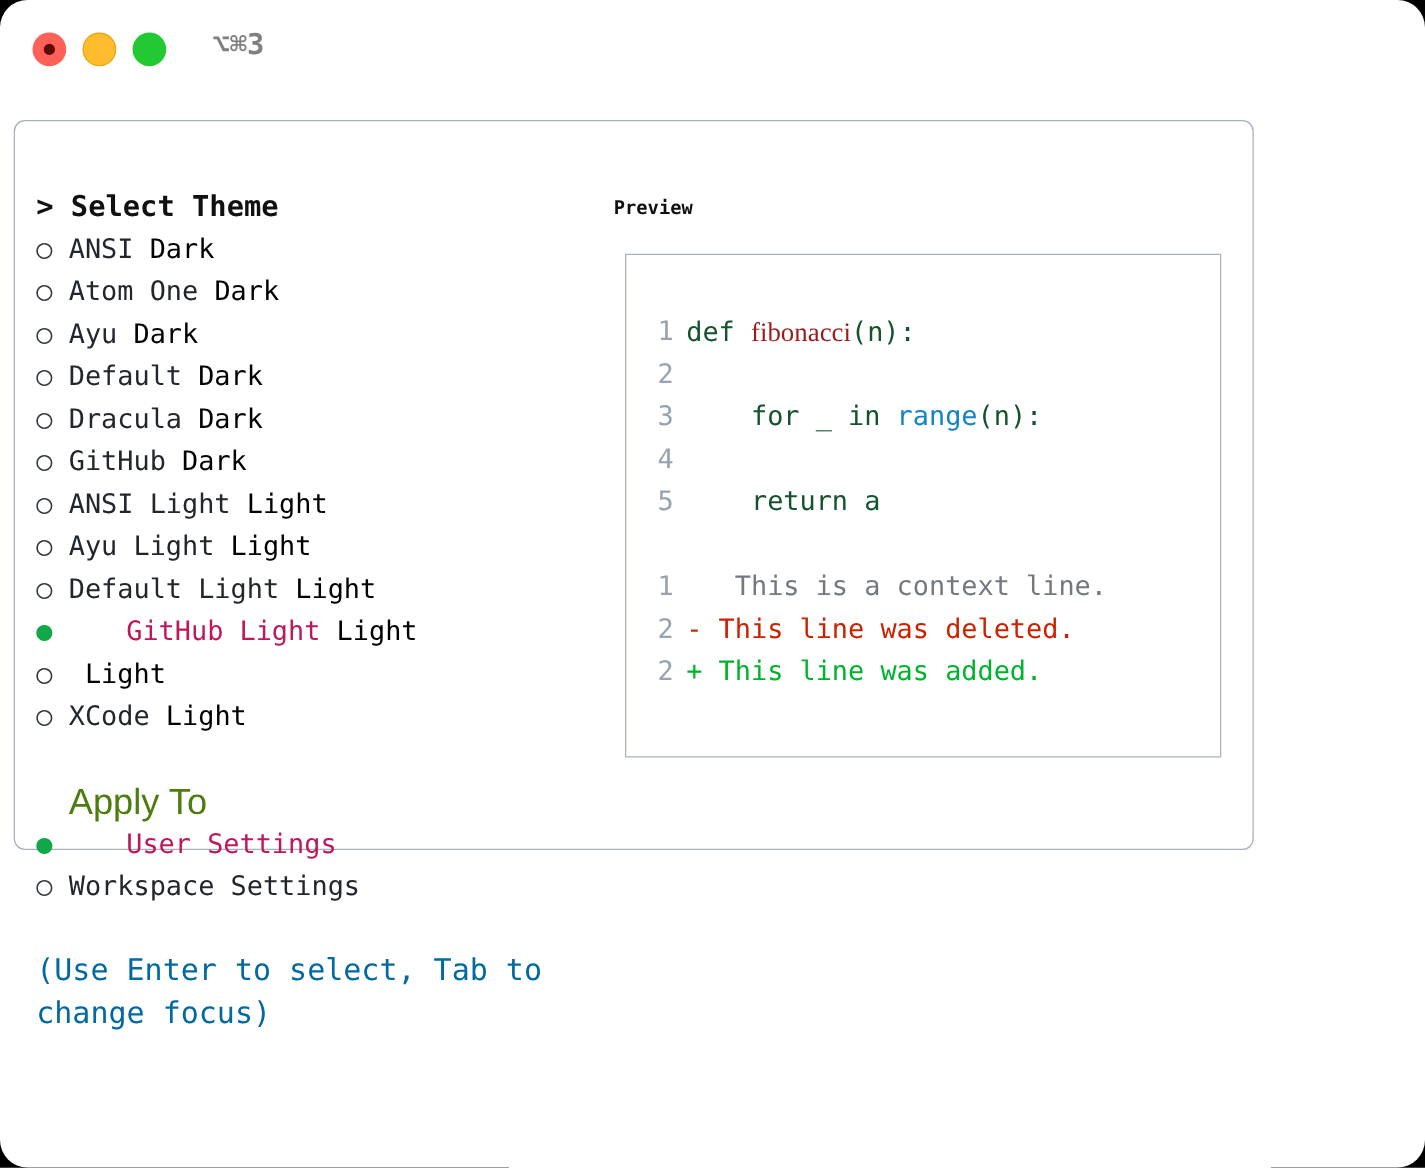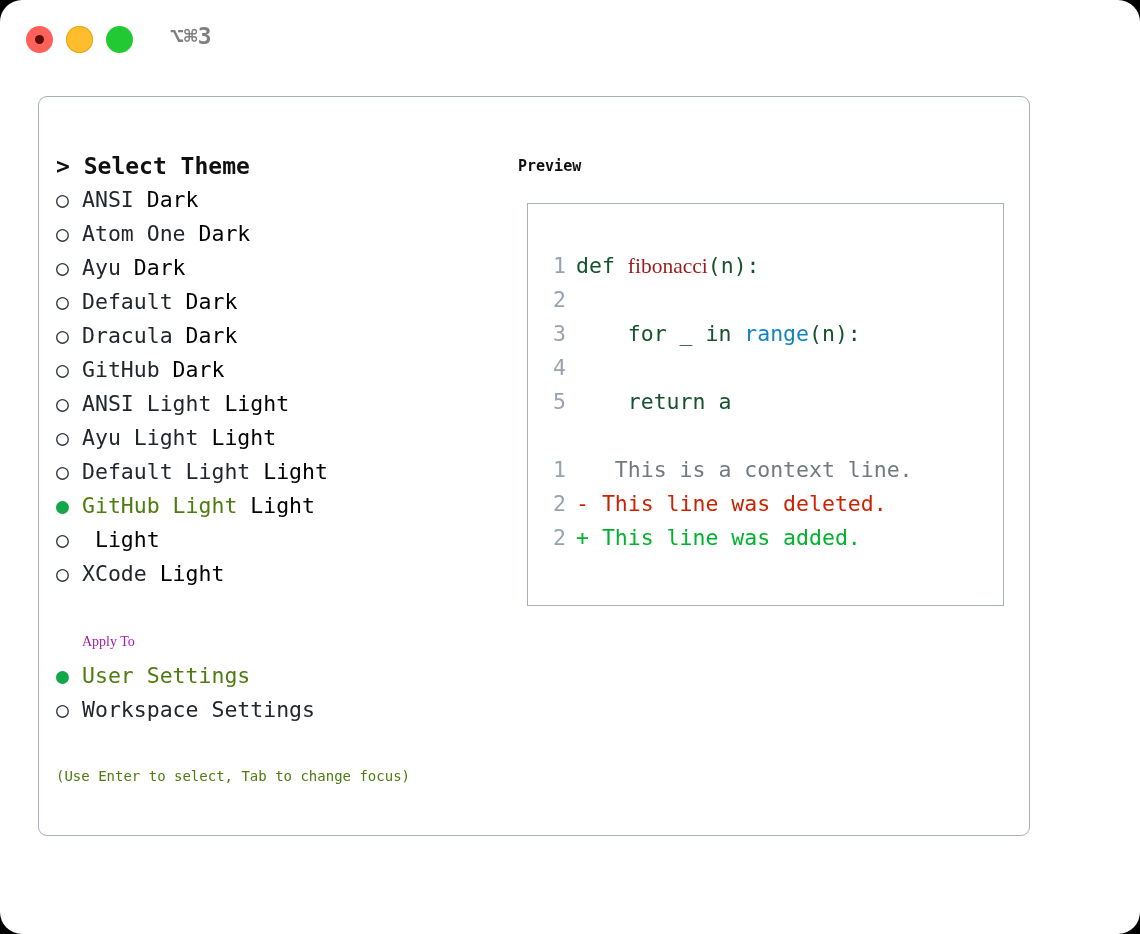--- a/index.html
+++ b/index.html
@@ -57,24 +57,24 @@
     font-size: 23px;
     font-weight: bold;
     color: #808080;
     letter-spacing: 0px;
     white-space: pre;
   }
 
   
   #panel {
     position: absolute;
-    left: 38px;
+    left: 11px;
     top: 96px;
     width: 992px;
-    height: 740px;
+    height: 584px;
     border: 1.6px solid #a7b0bd;
     border-radius: 9px;
     background: #ffffff;
   }
 
   
   #theme-column {
     position: absolute;
     left: 17px;
     top: 52px;
@@ -102,52 +102,52 @@
   }
 
   .marker {
     width: 26px;
     flex: 0 0 26px;
     color: #333a42;
   }
   .theme-row.selected .marker { color: #12a84a; }
 
   .theme-name  { color: #22272e; }
-  .theme-row.selected .theme-name { color: #4d7c0f; }
+  .theme-row.selected .theme-name { color: #be185d; margin-left: 46px; }
 
   .theme-kind  { color: #000000; }
 
   
   #apply-group {
     position: absolute;
     left: 17px;
     top: 528px;
     width: 440px;
   }
 
   #apply-header {
-    font-family: Liberation Serif, serif;
-    font-size: 14px;
-    color: #a21caf;
+    font-family: Liberation Sans, sans-serif;
+    font-size: 29px;
+    color: #4d7c0f;
     line-height: 34px;
     height: 34px;
     white-space: pre;
     padding-left: 26px;
   }
 
   
   #hint {
     position: absolute;
     left: 17px;
     top: 662px;
     width: 410px;
     font-family: "DejaVu Sans Mono", monospace;
-    font-size: 14px;
-    line-height: 34px;
-    color: #4d7c0f;
+    font-size: 24px;
+    line-height: 34px;
+    color: #0369a1;
   }
 
   
   #preview-column {
     position: absolute;
     left: 479px;
     top: 52px;
     width: 490px;
   }
 

